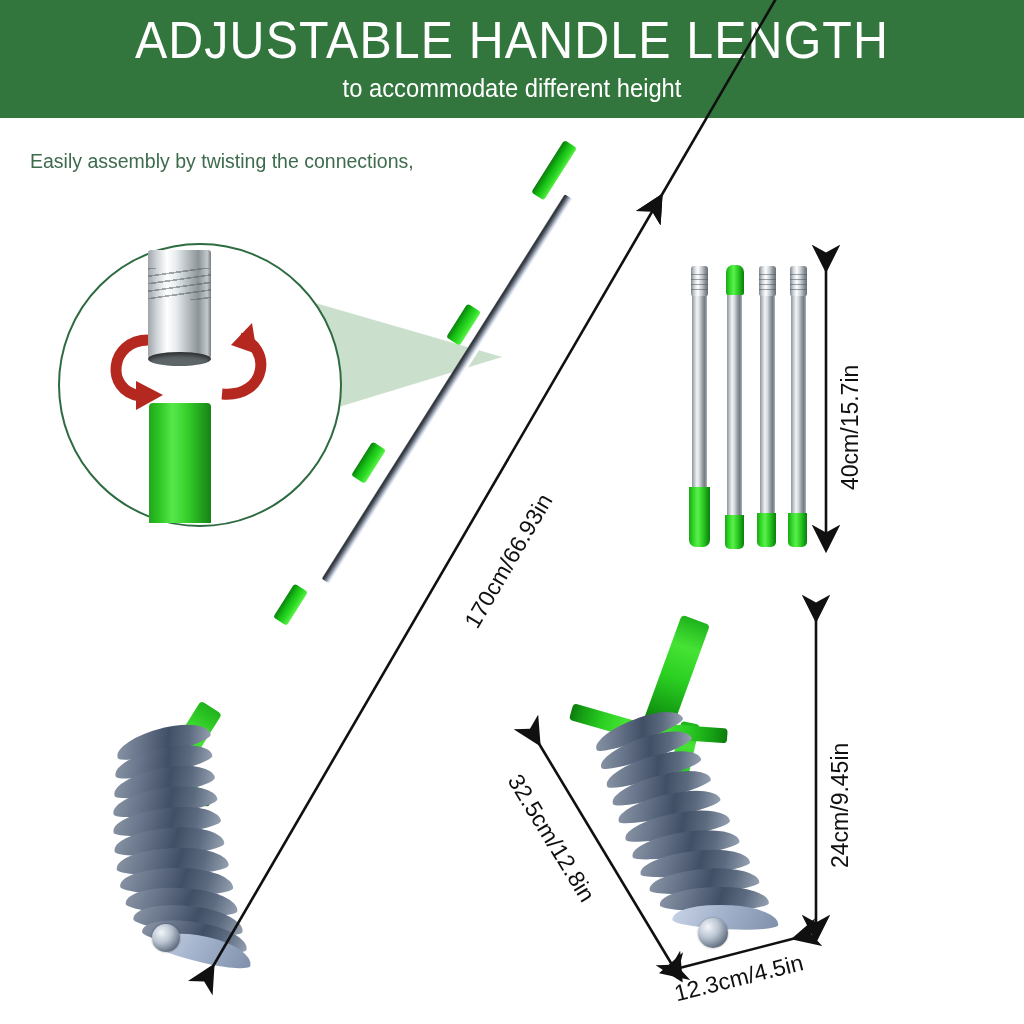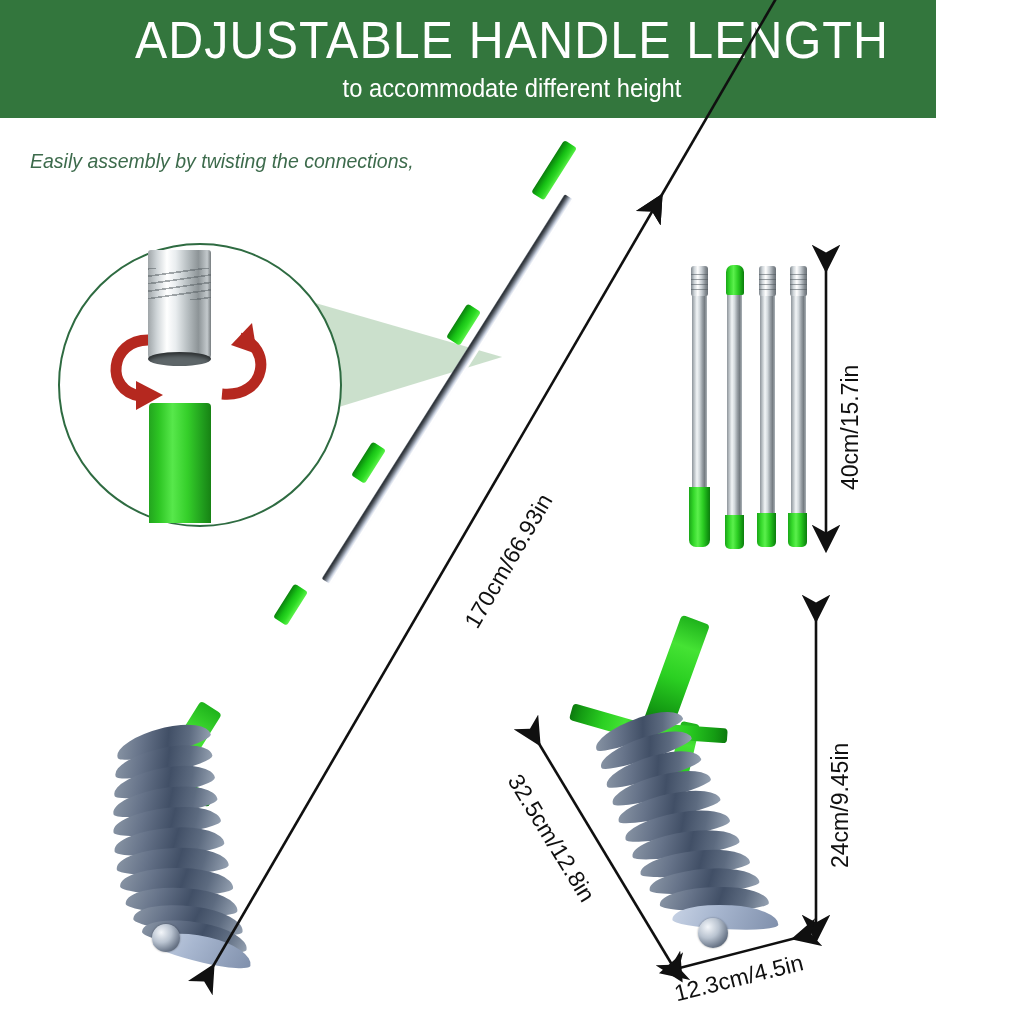--- a/index.html
+++ b/index.html
@@ -2,34 +2,34 @@
 <html><head>
 <meta charset="utf-8">
 <title>Adjustable Handle Length</title>
 <style>
   html,body{margin:0;padding:0;background:#ffffff;}
   body{width:1024px;height:1024px;overflow:hidden;
        font-family:"Liberation Sans","DejaVu Sans",sans-serif;}
   #page{position:relative;width:1024px;height:1024px;background:#fff;overflow:hidden;}
 
   
-  .banner{position:absolute;left:0;top:0;width:936px;height:118px;
+  .banner{position:absolute;left:0;top:0;width:1024px;height:118px;
           background:#33763d;overflow:hidden;}
   .banner-title{position:absolute;left:0;top:12px;width:1024px;text-align:center;
         color:#ffffff;font-size:52px;line-height:56px;letter-spacing:1.2px;
         font-weight:400;transform:scaleX(.93);transform-origin:50% 50%;
         white-space:nowrap;font-family:"Liberation Sans","DejaVu Sans",sans-serif;}
   .banner-sub{position:absolute;left:0;top:74px;width:1024px;text-align:center;
         color:#ffffff;font-size:25px;line-height:28px;font-weight:400;
         transform:scaleX(.95);transform-origin:50% 50%;white-space:nowrap;}
 
   
   .intro{position:absolute;left:30px;top:148px;width:520px;
          color:#3d6b4c;font-size:19.5px;line-height:27px;font-weight:400;}
-  .intro span{display:block;font-style:italic;}
+  .intro span{display:block;}
 
   
   .circle-inset{position:absolute;left:58px;top:243px;width:280px;height:280px;
         border:2px solid #2e6b41;border-radius:50%;background:#ffffff;overflow:hidden;}
   .callout-cone{position:absolute;left:305px;top:300px;width:0;height:0;
         border-top:36px solid transparent;border-bottom:86px solid transparent;
         border-left:202px solid rgba(183,212,185,.72);
         transform:rotate(6deg);transform-origin:0 0;}
   
   .tube-chrome{position:absolute;left:148px;top:250px;width:63px;height:110px;

